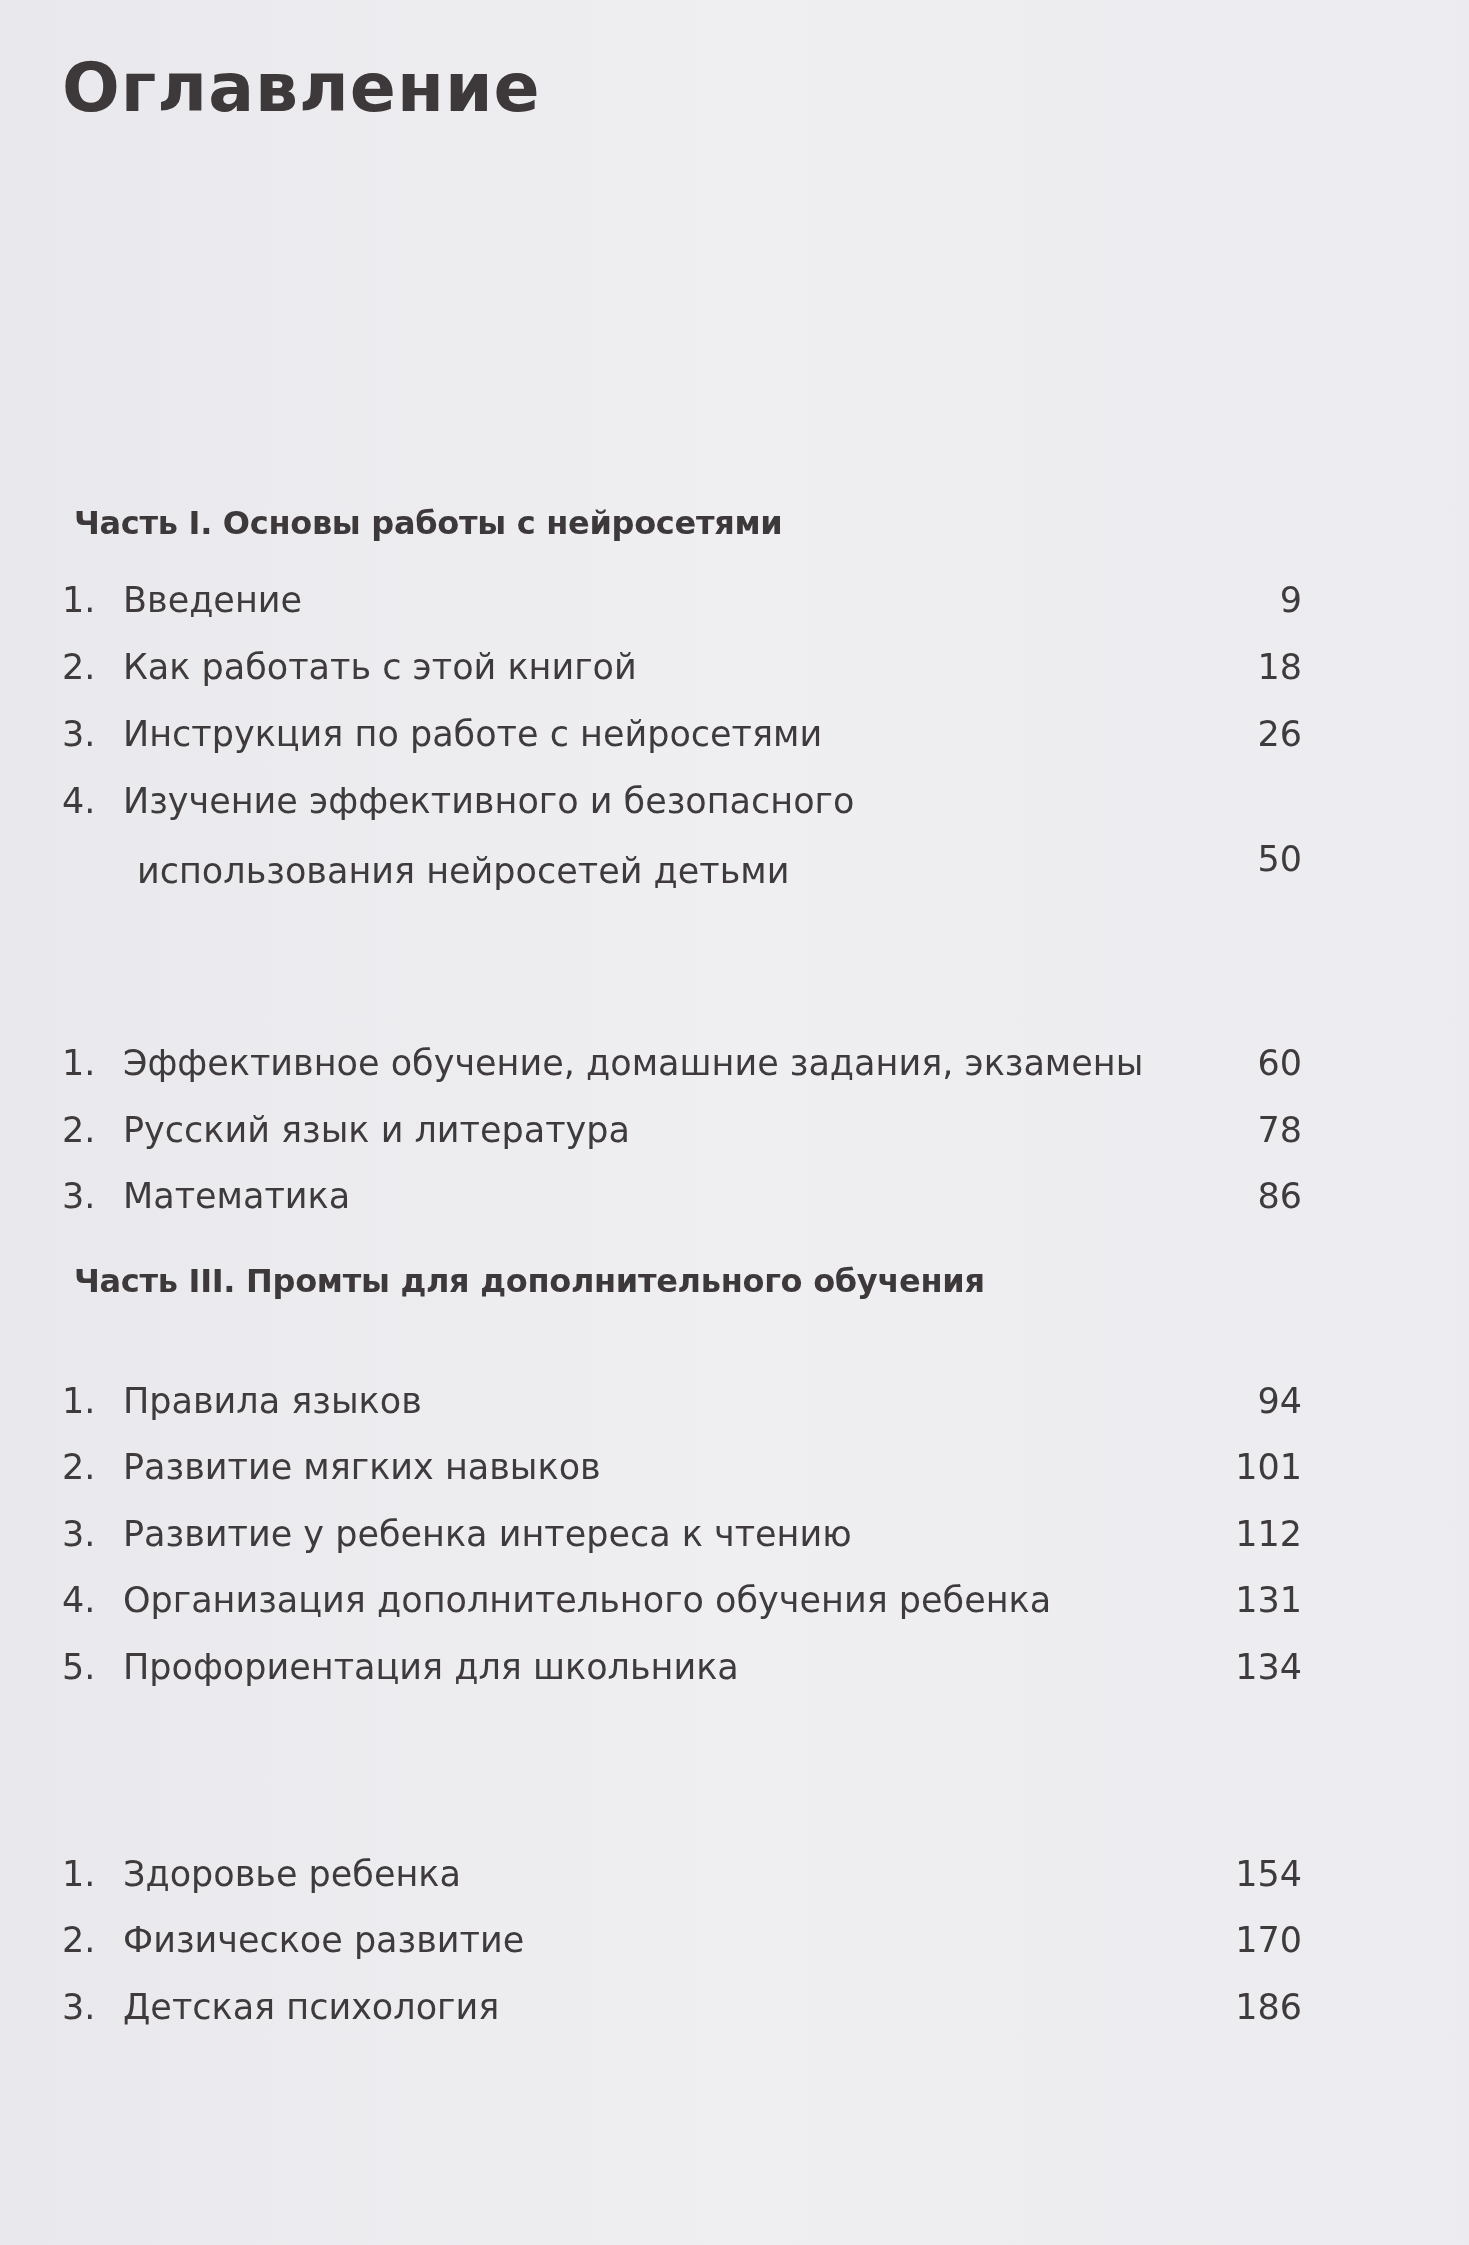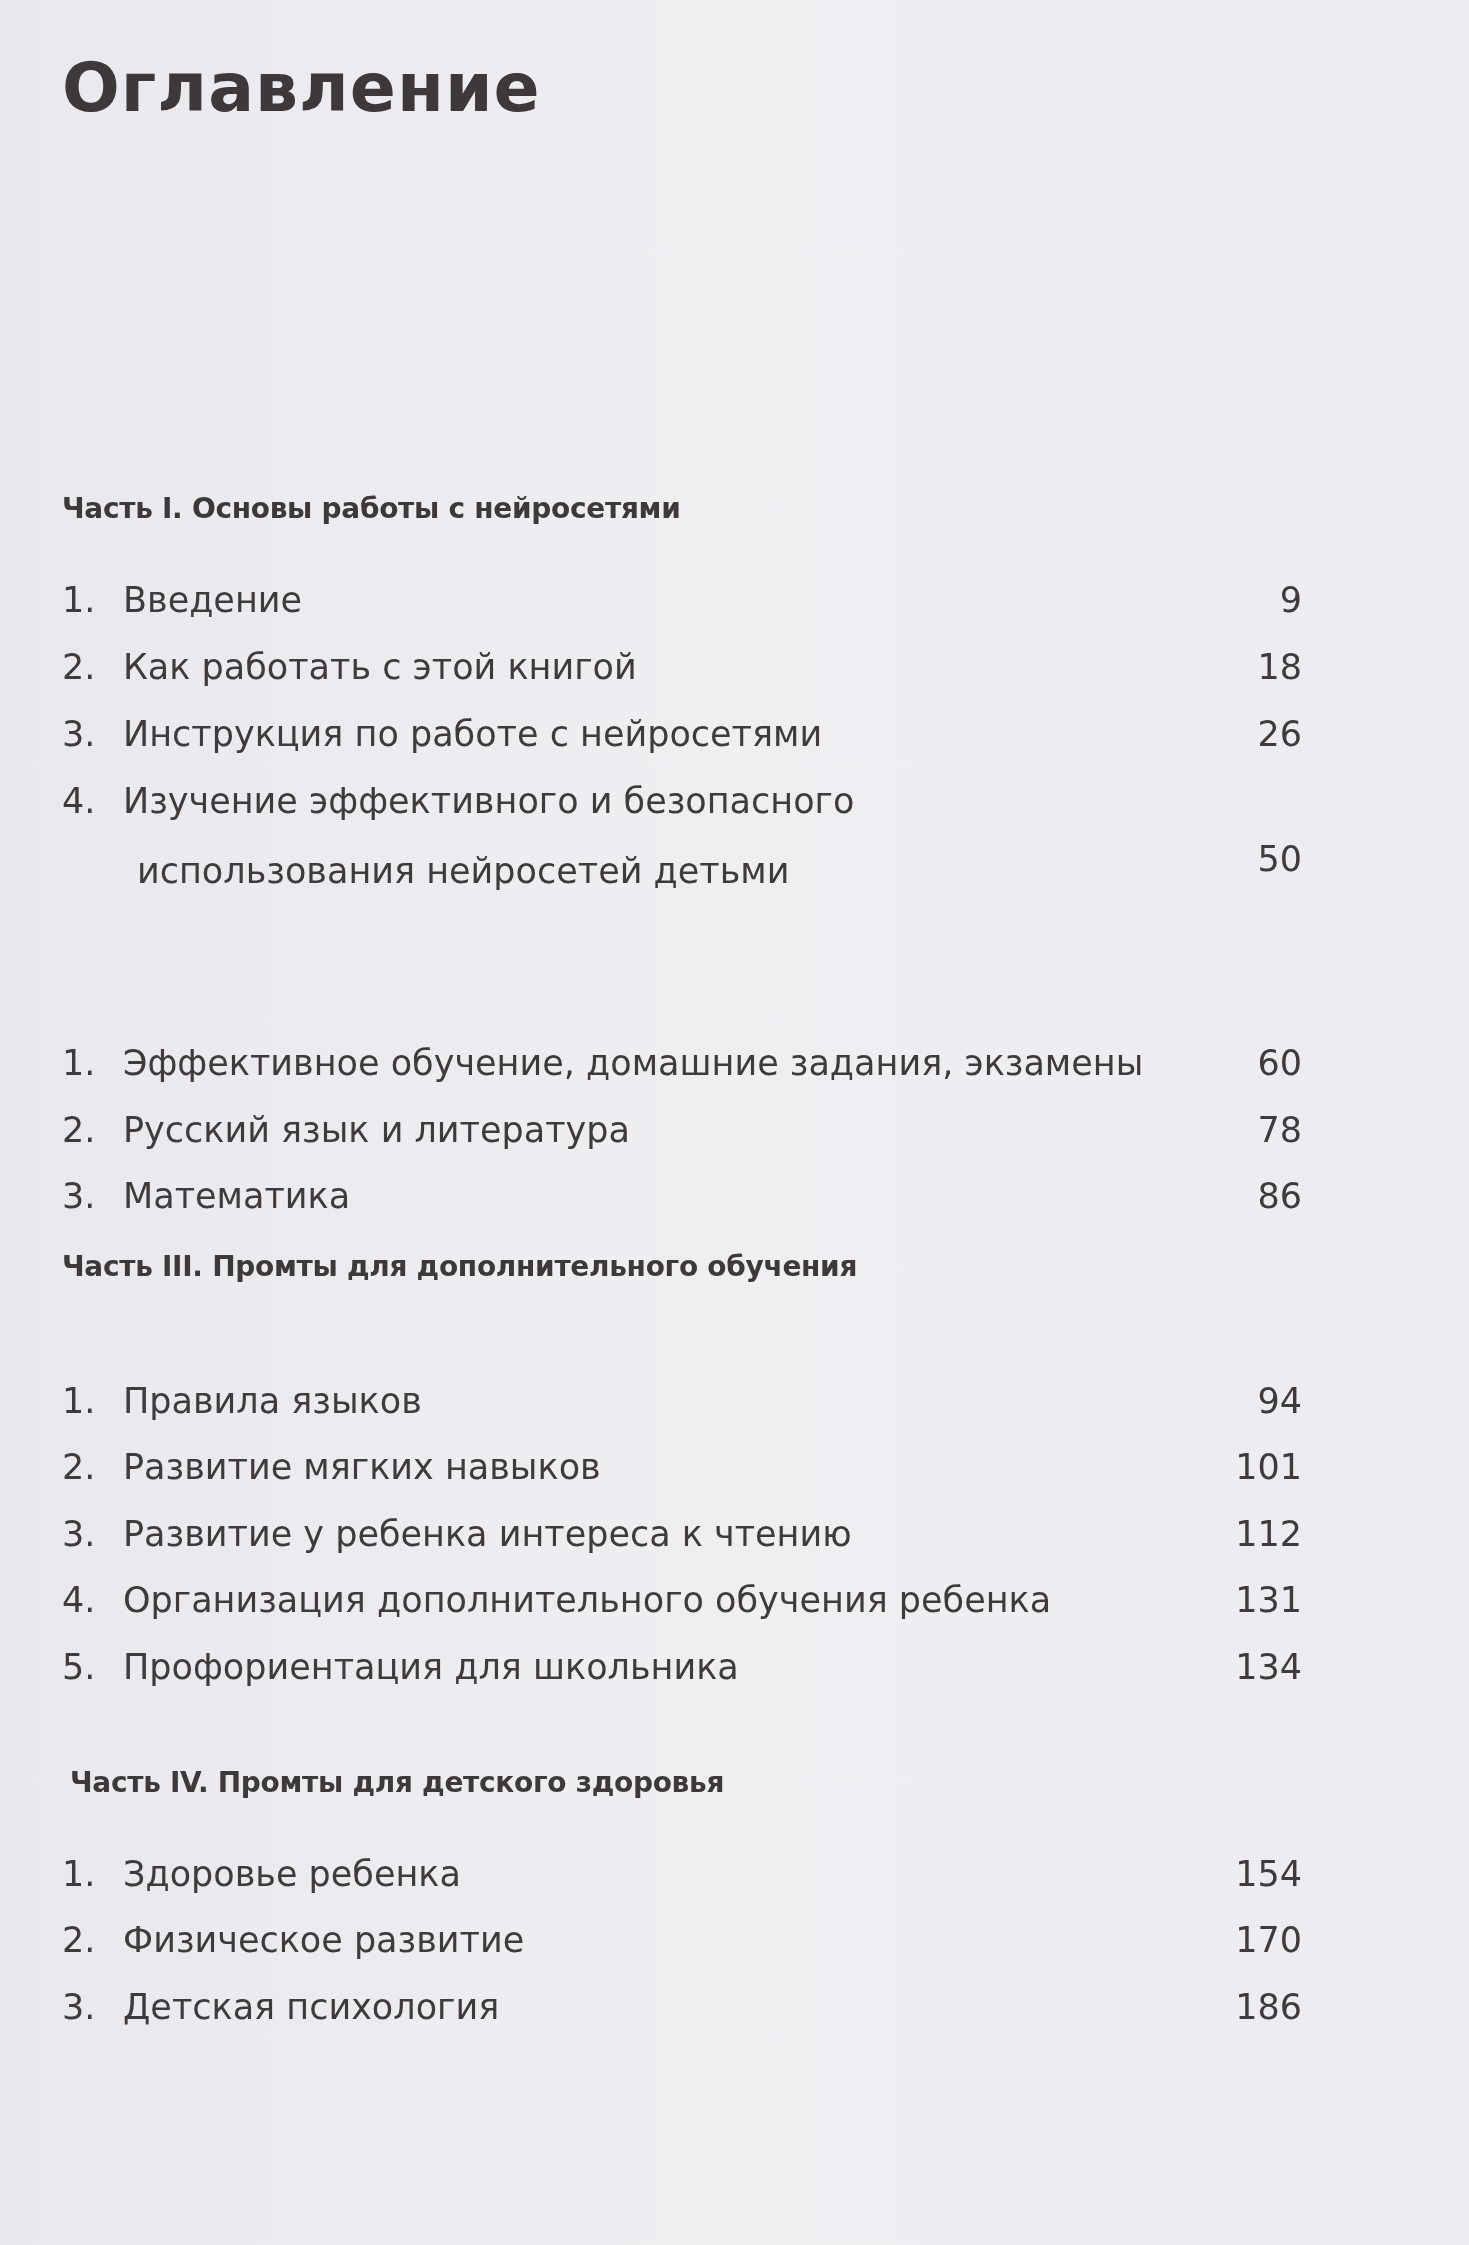--- a/index.html
+++ b/index.html
@@ -30,25 +30,25 @@
       top: 48px;
       font-size: 68px;
       font-weight: bold;
       letter-spacing: 1px;
       color: #3d393a;
       margin: 0;
     }
     .part-heading {
       position: absolute;
       left: 62px;
-      font-size: 28px;
+      font-size: 32px;
       font-weight: bold;
       color: #3d393a;
       letter-spacing: -0.3px;
-      margin: 0;
+      margin: 12px;
       white-space: nowrap;
     }
     .entry {
       position: absolute;
       left: 62px;
       width: 1240px;
       font-size: 35px;
       color: #3f3b3c;
       white-space: nowrap;
     }
@@ -146,21 +146,20 @@
     <span class="num">4.</span>
     <span class="label">Организация дополнительного обучения ребенка</span>
     <span class="page-num">131</span>
   </div>
   <div class="entry" style="top:1647px;">
     <span class="num">5.</span>
     <span class="label">Профориентация для школьника</span>
     <span class="page-num">134</span>
   </div>
 
-  <h2 class="part-heading" style="top:1766px; left:70px;">Часть IV. Промты для детского здоровья</h2>
 
   <div class="entry" style="top:1854px;">
     <span class="num">1.</span>
     <span class="label">Здоровье ребенка</span>
     <span class="page-num">154</span>
   </div>
   <div class="entry" style="top:1920px;">
     <span class="num">2.</span>
     <span class="label">Физическое развитие</span>
     <span class="page-num">170</span>

